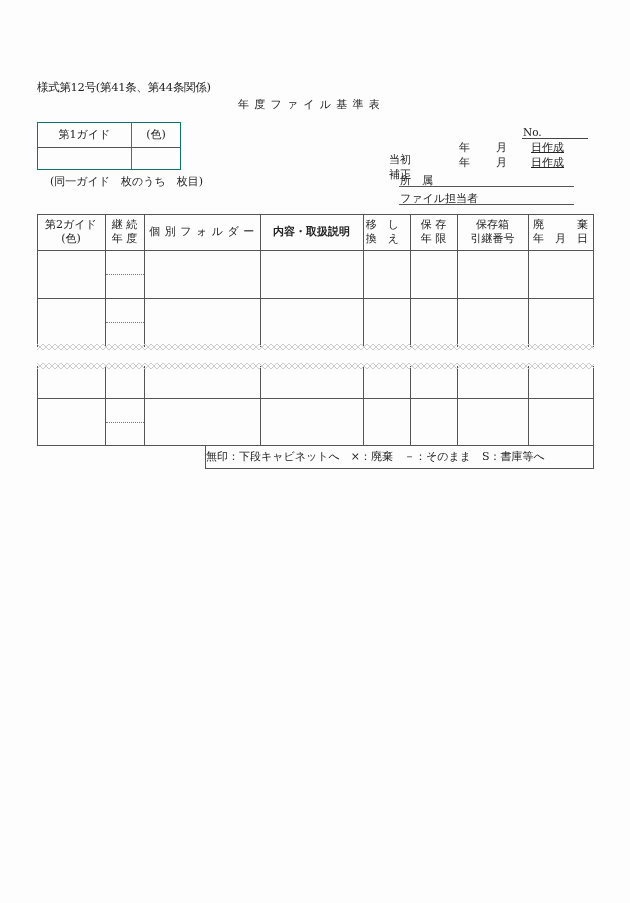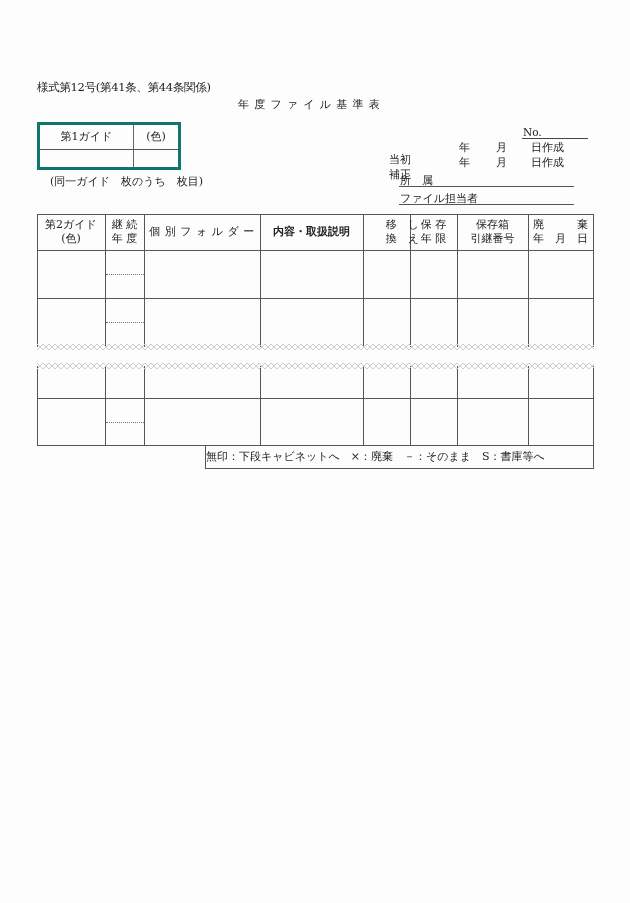--- a/index.html
+++ b/index.html
@@ -11,36 +11,36 @@
     font-family: "DejaVu Serif", "Liberation Serif", serif;
     color: #222;
   }
   .abs { position: absolute; }
   .form-ref { left: 37px; top: 80px; font-size: 11.5px; letter-spacing: -0.3px; white-space: nowrap; }
   .doc-title { left: 238px; top: 97px; font-size: 11px; letter-spacing: 5.2px; white-space: nowrap; }
 
   
   .guide1 {
     left: 37px; top: 122px; width: 144px; height: 48px;
-    border: 3px solid #0f766e; box-sizing: border-box;
+    border: 1px solid #0f766e; box-sizing: border-box;
   }
   .guide1 .vdiv { position: absolute; left: 93px; top: 0; bottom: 0; width: 1px; background: #666; }
   .guide1 .hdiv { position: absolute; left: 0; right: 0; top: 24px; height: 1px; background: #555; }
   .guide1 .c1 { position: absolute; left: 0; width: 93px; top: 4px; text-align: center; font-size: 11px; }
   .guide1 .c2 { position: absolute; left: 94px; right: 0; top: 4px; text-align: center; font-size: 11px; }
   .guide-note { left: 50px; top: 174px; font-size: 11px; white-space: nowrap; }
 
   
   .no-label { left: 523px; top: 126px; font-size: 10.5px; }
   .no-line { left: 522px; top: 138px; width: 66px; height: 1px; background: #444; }
   .date-row { font-size: 11px; white-space: nowrap; }
   .dr-label { left: 389px; margin-top: 12px; }
   .dr-year { left: 459px; }
   .dr-month { left: 496px; }
-  .dr-made { left: 531px; }
+  .dr-made { left: 531px; text-decoration: underline; }
   .field-label { left: 400px; font-size: 11px; white-space: nowrap; }
   .field-line { left: 399px; width: 175px; height: 1px; background: #555; }
 
   
   .tbl { left: 37px; top: 214px; width: 557px; }
   .vline { position: absolute; width: 1px; background: #555; }
   .hline { position: absolute; height: 1px; background: #555; }
   .dash { position: absolute; height: 0; border-top: 1px dotted #777; }
   .th {
     position: absolute; font-size: 11px; line-height: 14px;
@@ -132,21 +132,21 @@
   <div class="th" style="left:0;width:68px;top:4px;">
     <div>第2ガイド</div>
     <div>(色)</div>
   </div>
   <div class="th" style="left:68px;width:39px;top:4px;">
     <div>継 続</div>
     <div>年 度</div>
   </div>
   <div class="th" style="left:107px;width:116px;top:11px;letter-spacing:0.5px;">個 別 フ ォ ル ダ ー</div>
   <div class="th" style="left:223px;width:103px;top:11px;font-weight:bold;">内容・取扱説明</div>
-  <div class="th" style="left:342px;width:47px;top:4px;">
+  <div class="th" style="left:322px;width:47px;top:4px;">
     <div>移　し</div>
     <div>換　え</div>
   </div>
   <div class="th" style="left:373px;width:47px;top:4px;">
     <div>保 存</div>
     <div>年 限</div>
   </div>
   <div class="th" style="left:420px;width:71px;top:4px;">
     <div>保存箱</div>
     <div>引継番号</div>

